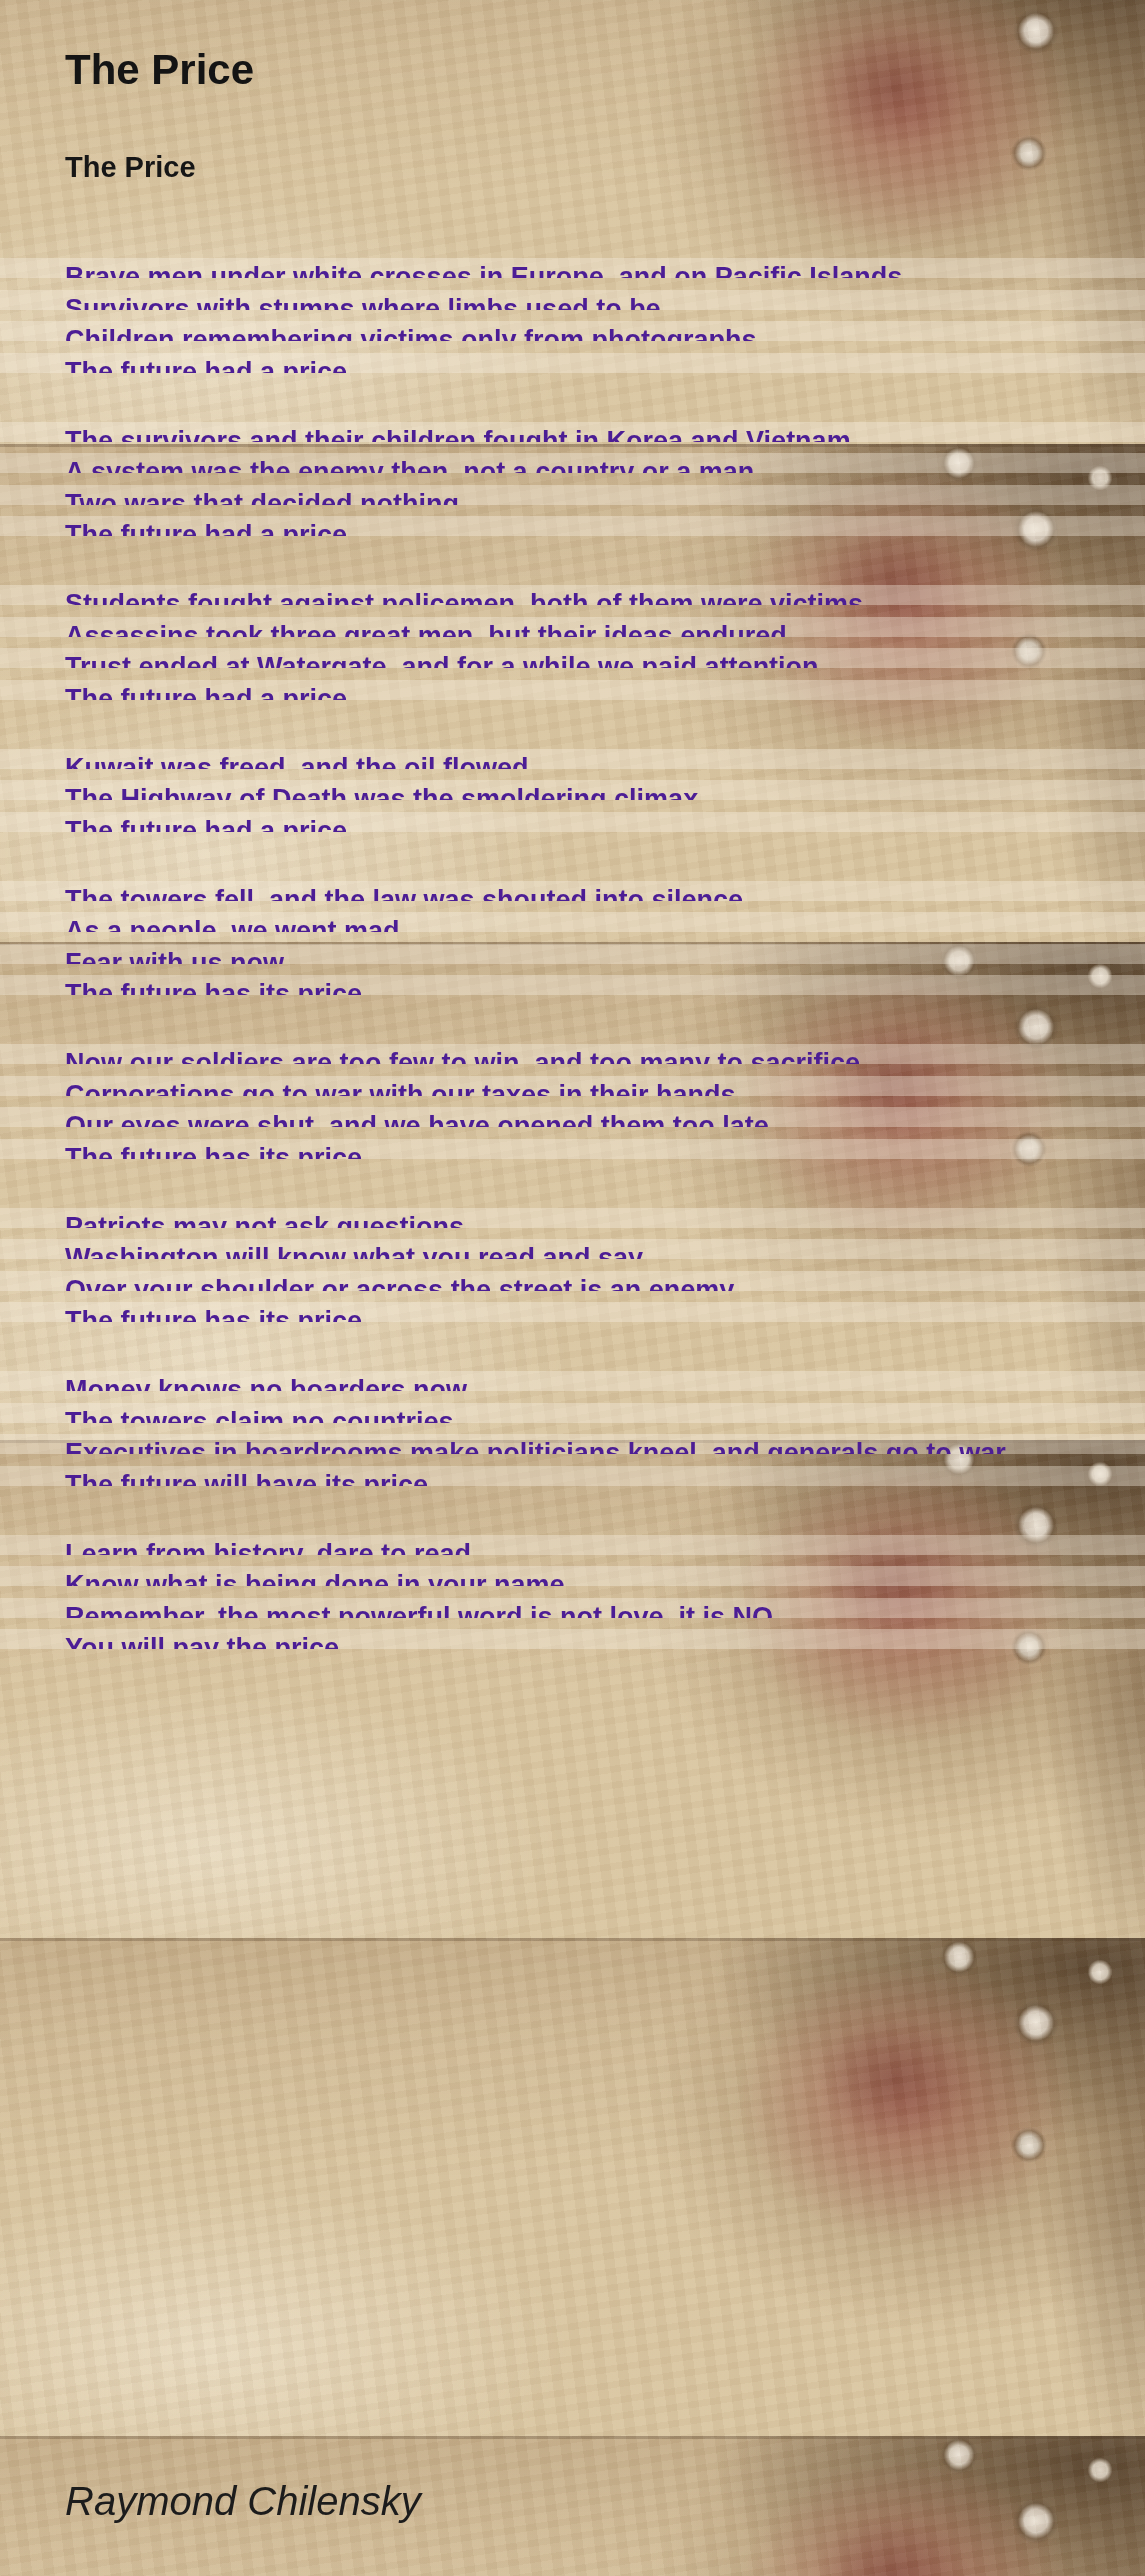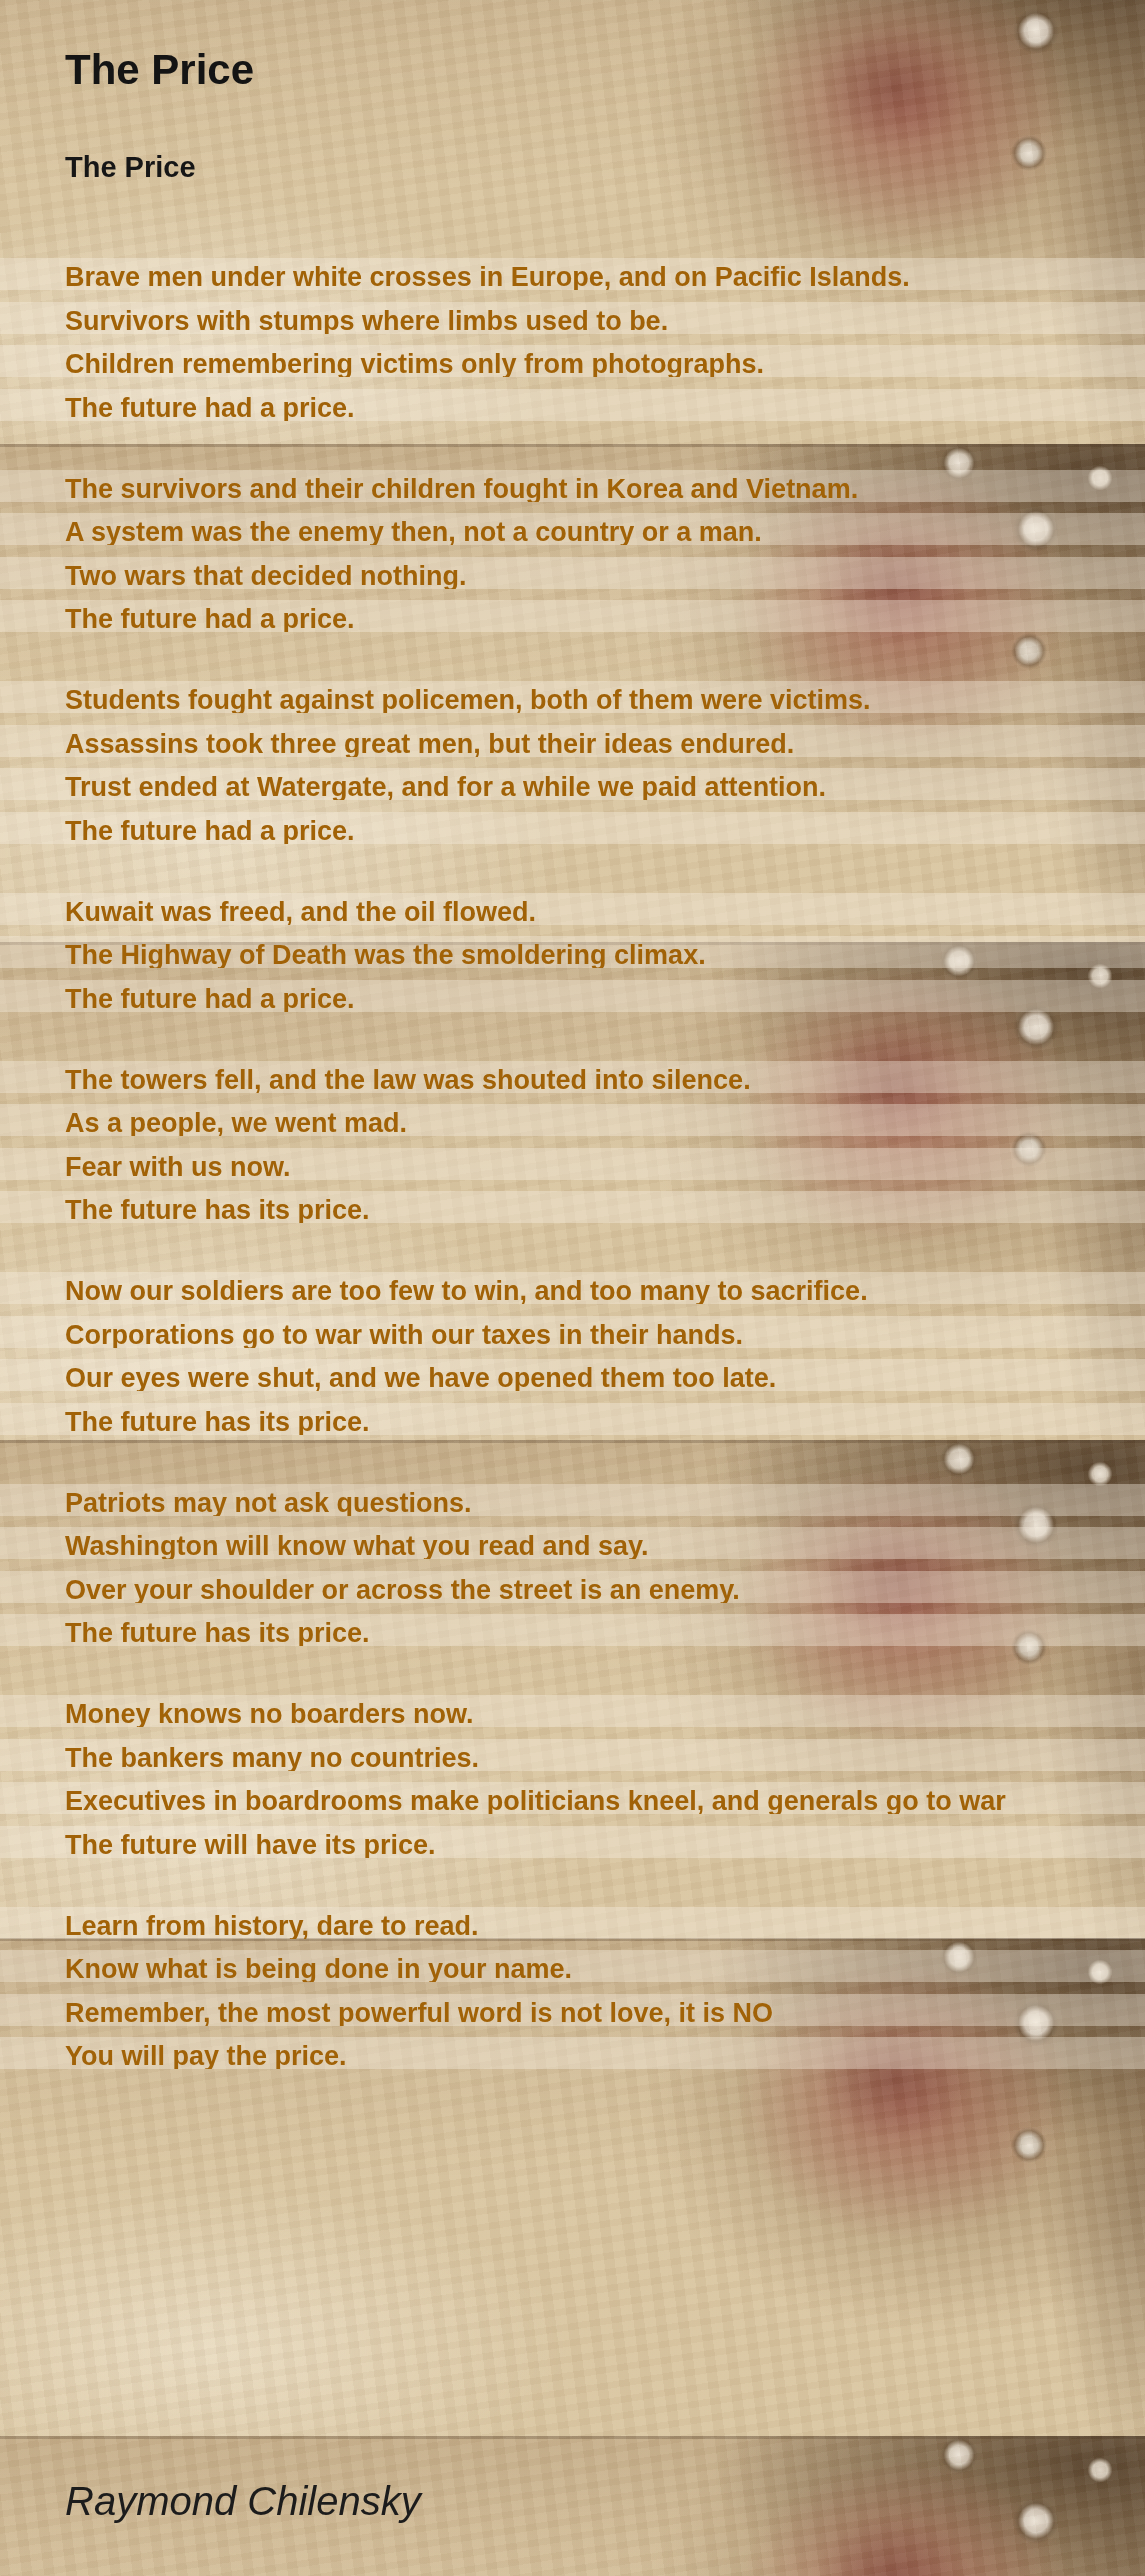--- a/index.html
+++ b/index.html
@@ -48,25 +48,25 @@
     white-space: nowrap;
   }
   .subtitle {
     position: absolute; top: 151px; left: 65px;
     font-size: 29px; font-weight: 700; color: #161616;
     white-space: nowrap;
   }
   .stanzas { position: absolute; top: 258px; left: 0; width: 1146px; }
   .stanza { margin: 0 0 49px 0; }
   .line {
-    height: 32px; line-height: 38px; margin-bottom: 11.5px;
+    height: 20px; line-height: 38px; margin-bottom: 11.5px;
     padding-left: 65px; width: 1081px; overflow: hidden;
     font-size: 27px; font-weight: 700; white-space: nowrap;
     background: rgba(247,240,225,0.38);
-    color: #a16207;
+    color: #4c1d95;
   }
   .author {
     position: absolute; top: 2479px; left: 65px;
     font-size: 40px; font-style: italic; font-weight: 400; color: #1c1c1c;
     white-space: nowrap;
   }
 </style>
 </head>
 <body>
 
@@ -113,21 +113,21 @@
           <div class="line">The future has its price.</div>
         </div>
         <div class="stanza">
           <div class="line">Patriots may not ask questions.</div>
           <div class="line">Washington will know what you read and say.</div>
           <div class="line">Over your shoulder or across the street is an enemy.</div>
           <div class="line">The future has its price.</div>
         </div>
         <div class="stanza">
           <div class="line">Money knows no boarders now.</div>
-          <div class="line">The bankers many no countries.</div>
+          <div class="line">The towers claim no countries.</div>
           <div class="line">Executives in boardrooms make politicians kneel, and generals go to war</div>
           <div class="line">The future will have its price.</div>
         </div>
         <div class="stanza">
           <div class="line">Learn from history, dare to read.</div>
           <div class="line">Know what is being done in your name.</div>
           <div class="line">Remember, the most powerful word is not love, it is NO</div>
           <div class="line">You will pay the price.</div>
         </div>
       </div>

